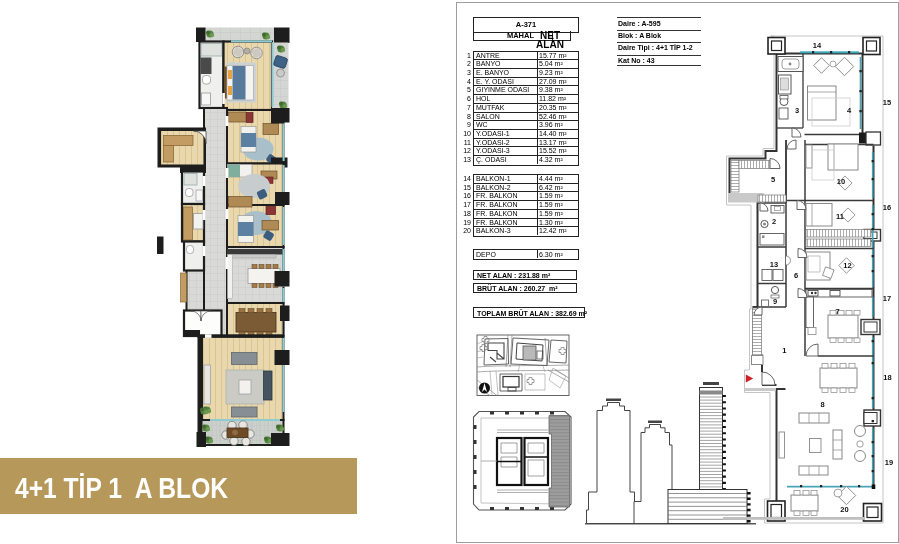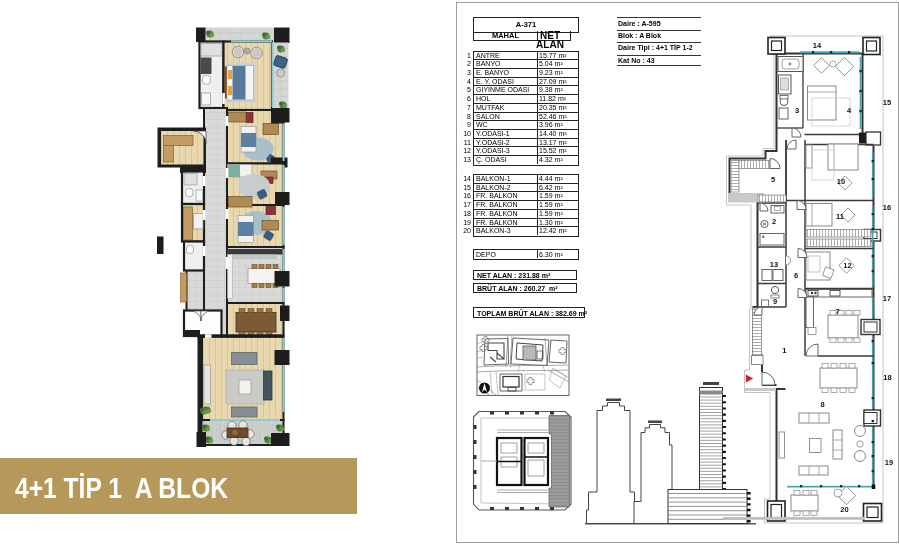--- a/index.html
+++ b/index.html
@@ -10,21 +10,21 @@
 </style>
 </head>
 <body>
 
 <div class="abs" style="left:456px;top:2px;width:441px;height:539px;border:1px solid #9d9d9d;"></div>
 
 <div id="table1">
 
 <div class="abs" style="left:473px;top:17px;width:104px;height:14px;border:1px solid #222;text-align:center;font-size:7.5px;font-weight:bold;line-height:14px;">A-371</div>
 
-<div class="abs" style="left:473px;top:31px;width:63px;height:9px;border:1px solid #222;border-top:none;text-align:center;font-size:7.5px;font-weight:bold;line-height:9px;">MAHAL</div>
+<div class="abs" style="left:473px;top:31px;width:63px;height:9px;border:1px solid #222;border-top:none;text-align:center;font-size:7.5px;font-weight:bold;line-height:9px;padding-left:15px;">MAHAL</div>
 <div class="abs" style="left:530px;top:31px;width:40px;height:9px;border:1px solid #222;border-top:none;border-left:none;text-align:center;font-size:10px;font-weight:bold;line-height:9px;">NET ALAN</div>
 
 <div class="abs" style="left:473px;top:50.5px;width:104px;height:113.4px;border:1px solid #222;"></div>
 
 <div class="cell" style="left:459px;top:51.5px;width:12px;text-align:right;">1</div>
 <div class="cell" style="left:476px;top:51.5px;">ANTRE</div>
 <div class="cell" style="left:539px;top:51.5px;">15.77 m²</div>
 
 <div class="abs" style="left:473px;top:59.2px;width:105px;height:1px;background:#222;"></div>
 <div class="cell" style="left:459px;top:60.2px;width:12px;text-align:right;">2</div>

